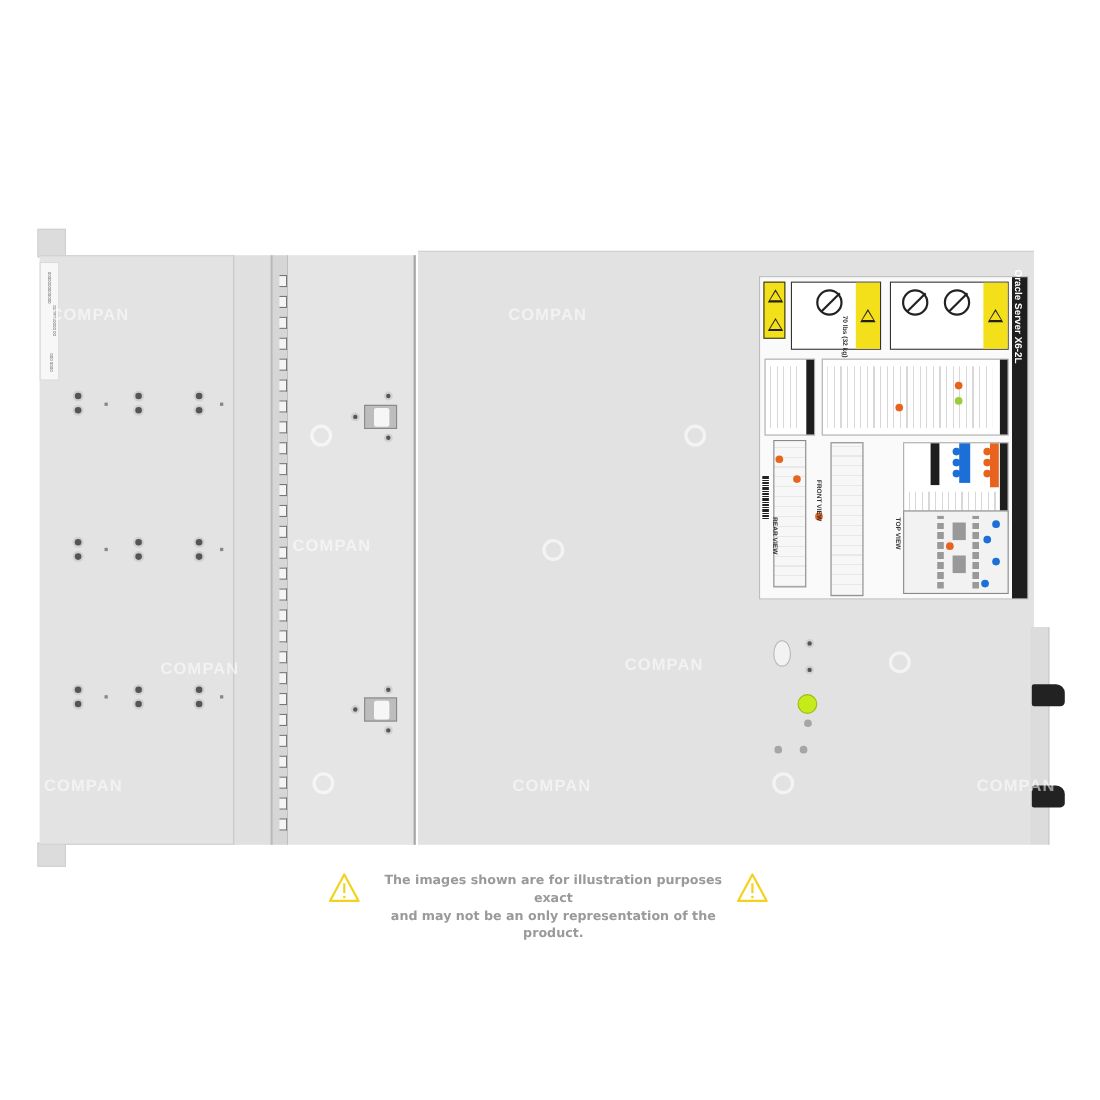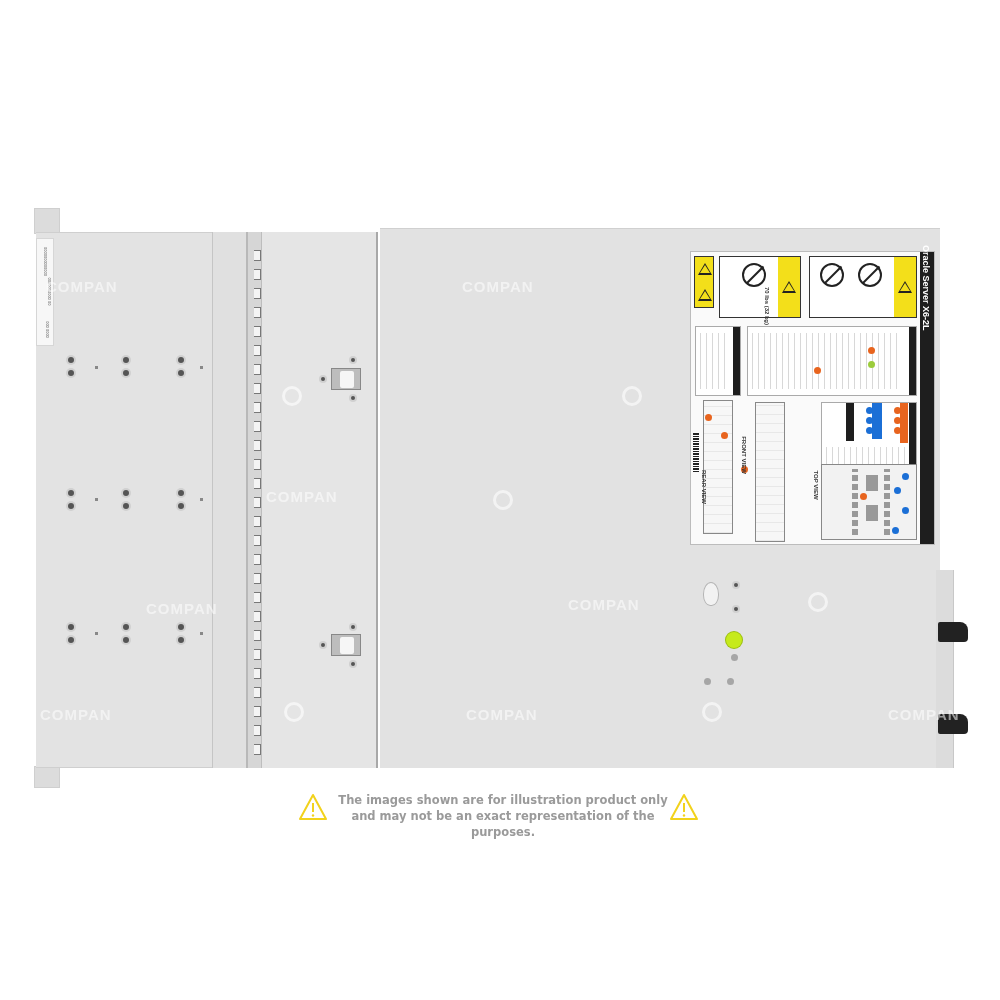--- a/index.html
+++ b/index.html
@@ -262,22 +262,22 @@
 </div>
 
 <div class="warn-icon" style="left:298px;top:793px;">
   <svg width="30" height="28" viewBox="0 0 30 28">
       <path d="M15 2 L28 26 L2 26 Z" fill="none" stroke="#f2d21c" stroke-width="2" stroke-linejoin="round"></path>
       <line x1="15" y1="10" x2="15" y2="19" stroke="#f2d21c" stroke-width="2"></line>
       <circle cx="15" cy="22.5" r="1.2" fill="#f2d21c"></circle>
     </svg>
 </div>
 <div class="disclaimer">
-  <div>The images shown are for illustration product only</div>
-  <div>and may not be an exact representation of the purposes.</div>
+  <div>The images shown are for illustration purposes exact</div>
+  <div>and may not be an only representation of the product.</div>
 </div>
 <div class="warn-icon" style="left:669px;top:793px;">
   <svg width="30" height="28" viewBox="0 0 30 28">
       <path d="M15 2 L28 26 L2 26 Z" fill="none" stroke="#f2d21c" stroke-width="2" stroke-linejoin="round"></path>
       <line x1="15" y1="10" x2="15" y2="19" stroke="#f2d21c" stroke-width="2"></line>
       <circle cx="15" cy="22.5" r="1.2" fill="#f2d21c"></circle>
     </svg>
 </div>
 
 </body></html>

